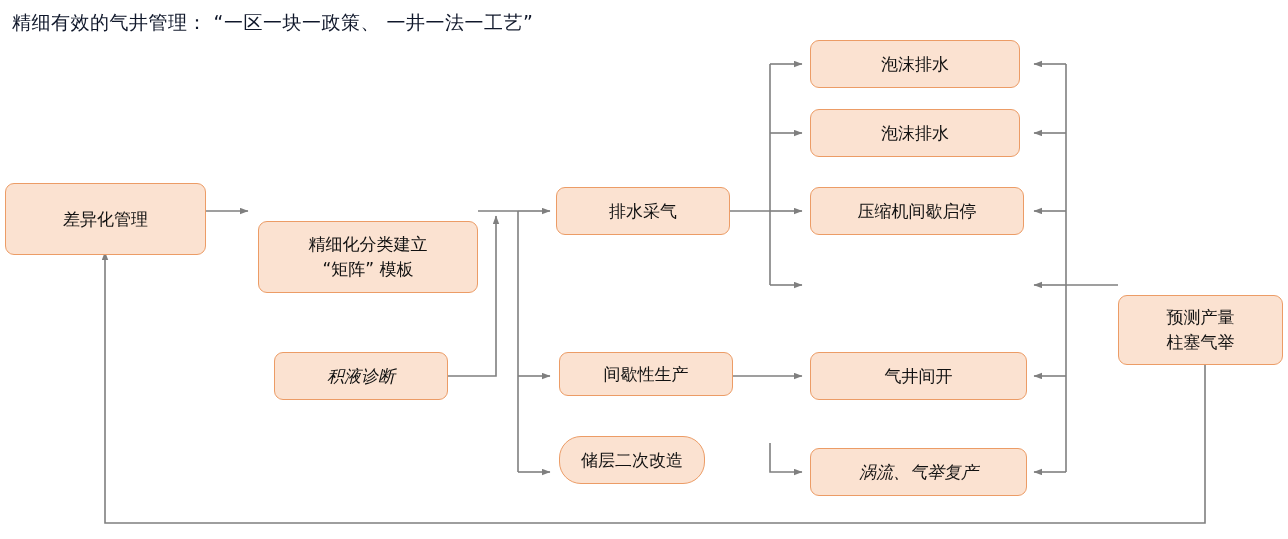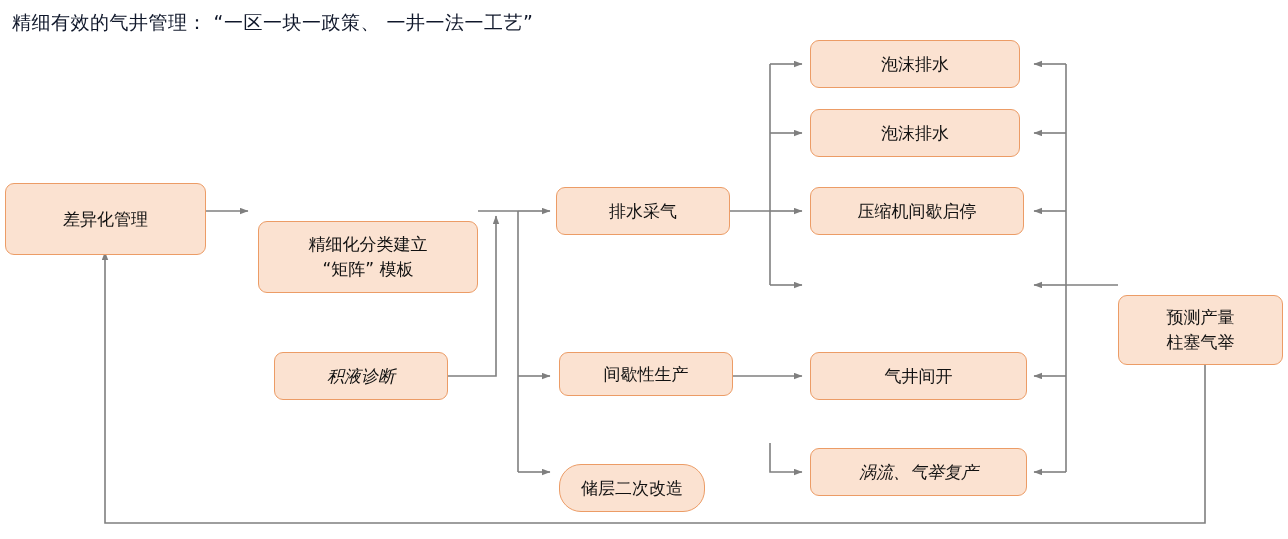--- a/index.html
+++ b/index.html
@@ -121,21 +121,21 @@
   </div>
 
   <div class="node" style="left:556px; top:187px; width:174px; height:48px;">
     <span>排水采气</span>
   </div>
 
   <div class="node" style="left:559px; top:352px; width:174px; height:44px;">
     <span>间歇性生产</span>
   </div>
 
-  <div class="node" style="left:559px; top:464px; width:146px; height:48px;border-radius:22px;">
+  <div class="node" style="left:559px; top:436px; width:146px; height:48px;border-radius:22px;">
     <span>储层二次改造</span>
   </div>
 
   <div class="node" style="left:810px; top:40px; width:210px; height:48px;">
     <span>泡沫排水</span>
   </div>
 
   <div class="node" style="left:810px; top:109px; width:210px; height:48px;">
     <span>泡沫排水</span>
   </div>

